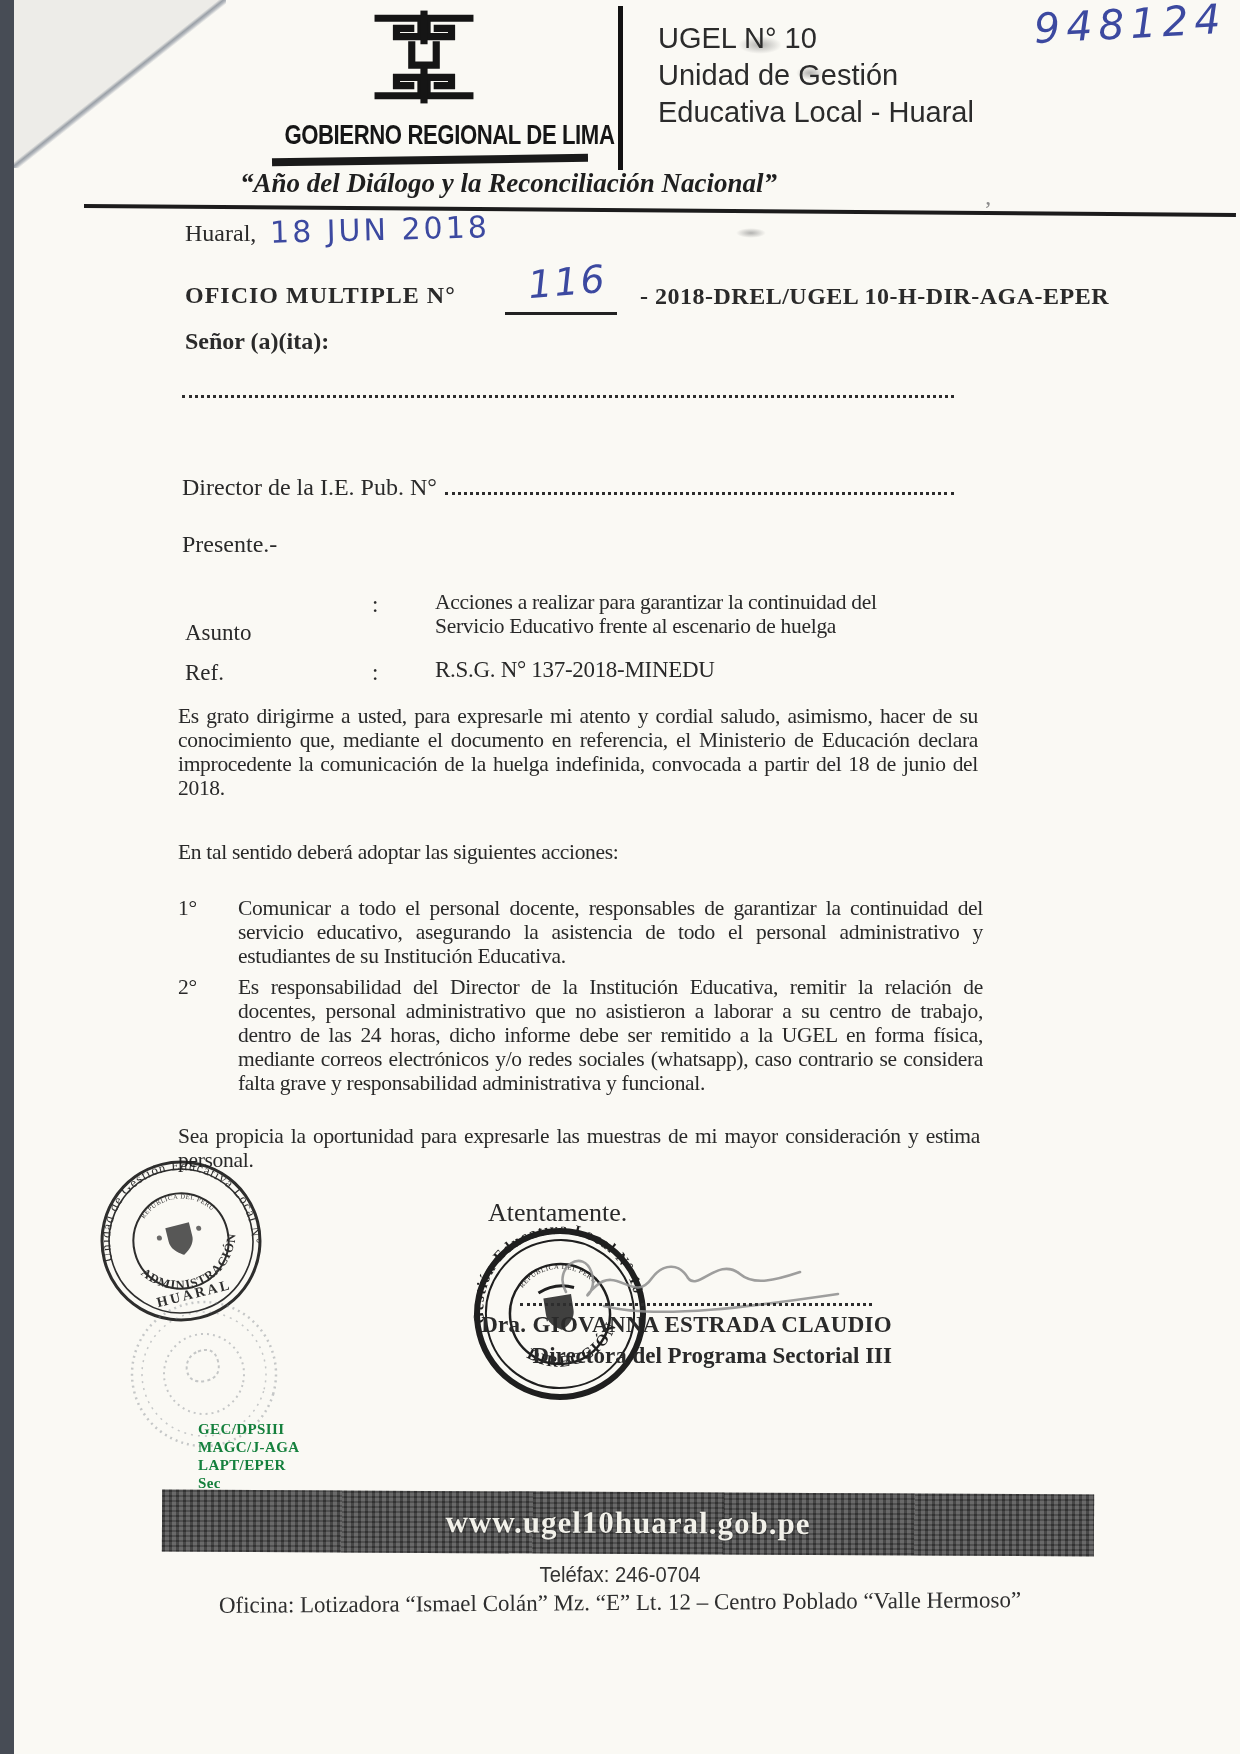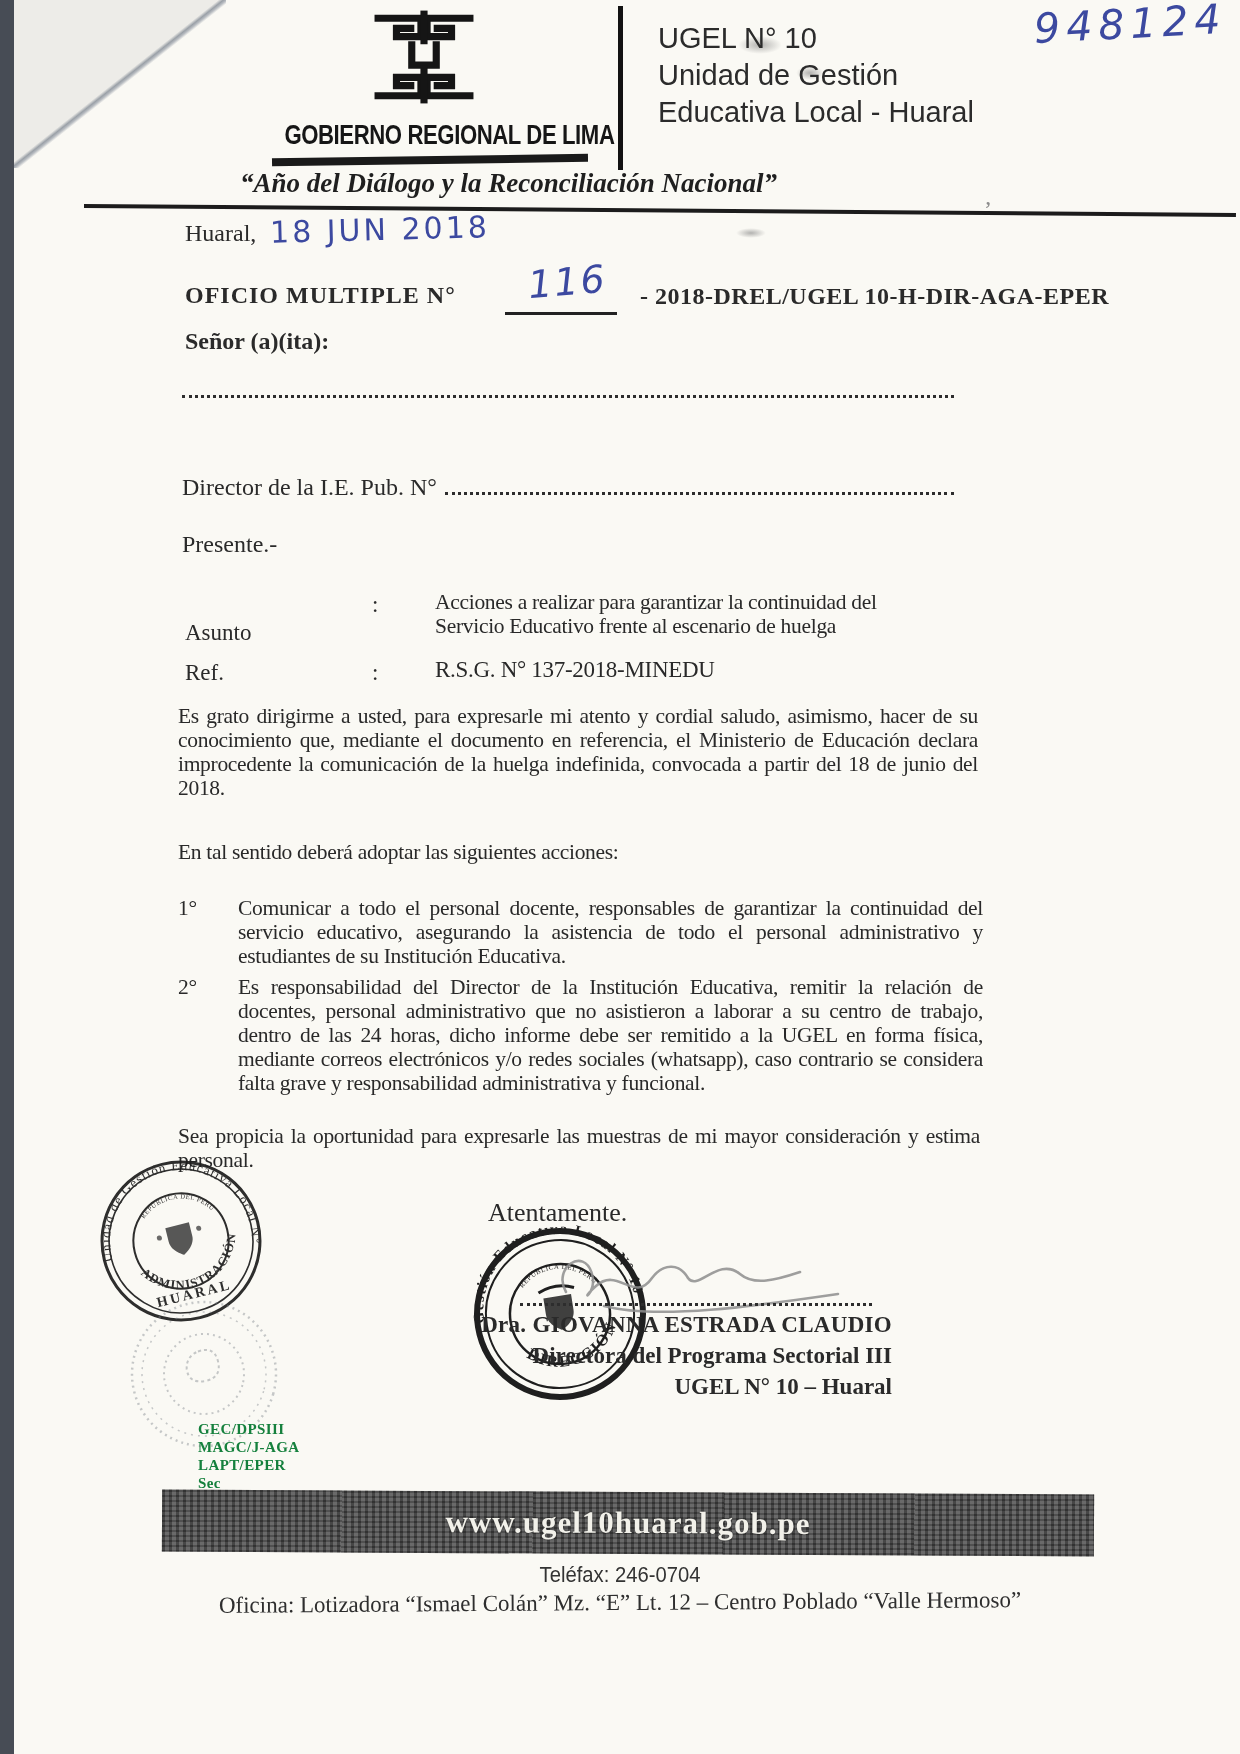--- a/index.html
+++ b/index.html
@@ -242,21 +242,20 @@
       <g fill="none" stroke="#8f8f8f" stroke-width="2.6" stroke-linecap="round">
         <path d="M 18,58 C 4,34 36,12 44,40 C 50,60 28,70 48,52 C 70,32 86,70 104,44 C 116,28 132,30 140,44 C 150,58 170,22 192,40 C 206,52 228,46 252,38"></path>
         <path d="M 56,72 C 110,86 208,72 290,60"></path>
       </g>
     </svg>
   </div>
   <div class="abs sig-dotted"></div>
   <div class="abs sig-block">
     <div class="sig-name">Dra. GIOVANNA ESTRADA CLAUDIO</div>
     <div class="sig-title">Directora del Programa Sectorial III</div>
-    <div class="sig-org">UGEL N° 10 – Huaral</div>
   </div>
 
   <div class="abs initials">
     <div>GEC/DPSIII</div>
     <div>MAGC/J-AGA</div>
     <div>LAPT/EPER</div>
     <div>Sec</div>
   </div>
 
   <div class="abs banner">

